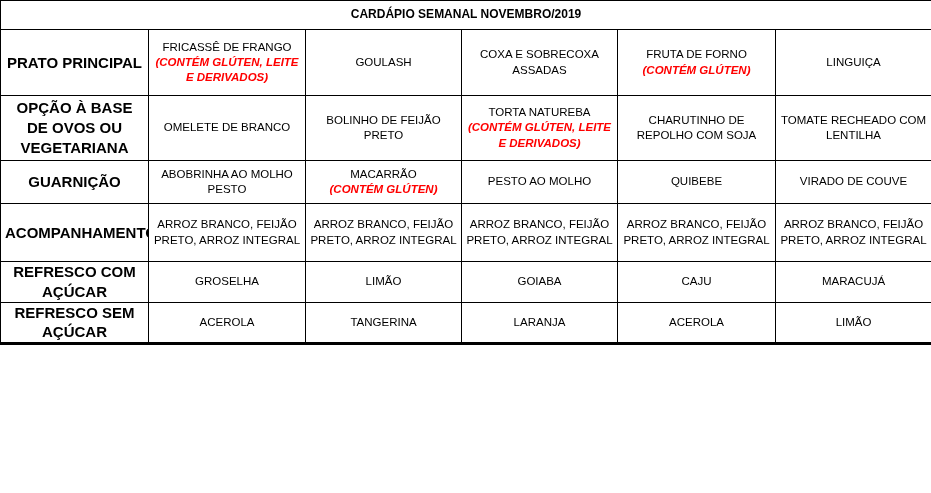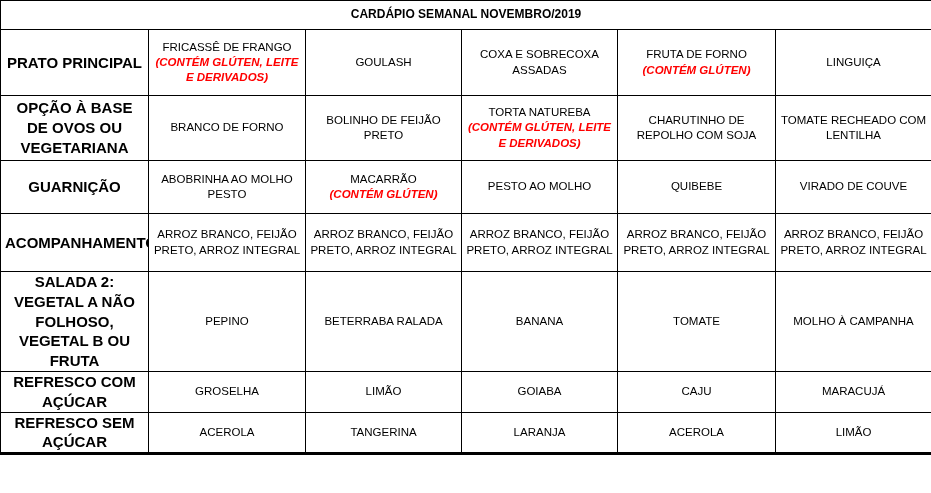--- a/index.html
+++ b/index.html
@@ -41,21 +41,21 @@
     font-size: 11.5px;
   }
   .note {
     display: block;
     color: var(--allergen-red, #FF0000);
     font-weight: bold;
     font-style: italic;
   }
   tbody tr.r0 { height: 66px; }
   tbody tr.r1 { height: 65px; }
-  tbody tr.r2 { height: 53px; }
+  tbody tr.r2 { height: 43px; }
   tbody tr.r3 { height: 58px; }
   tbody tr.r4 { height: 45px; }
   tbody tr.r5 { height: 76px; }
   tbody tr.r6 { height: 40px; }
   tbody tr.r7 { height: 36px; }
   tbody tr.r7 td, tbody tr.r7 th { border-bottom: 3px solid #000000; }
 </style>
 </head>
 <body>
 
@@ -77,21 +77,21 @@
       <tr class="r0">
         <th class="row-label">PRATO PRINCIPAL</th>
         <td class="cell"><span>FRICASSÊ DE FRANGO</span><span class="note">(CONTÉM GLÚTEN, LEITE E DERIVADOS)</span></td>
         <td class="cell"><span>GOULASH</span></td>
         <td class="cell"><span>COXA E SOBRECOXA ASSADAS</span></td>
         <td class="cell"><span>FRUTA DE FORNO</span><span class="note">(CONTÉM GLÚTEN)</span></td>
         <td class="cell"><span>LINGUIÇA</span></td>
       </tr>
       <tr class="r1">
         <th class="row-label">OPÇÃO À BASE DE OVOS OU VEGETARIANA</th>
-        <td class="cell"><span>BRANCO DE FORNO</span></td>
+        <td class="cell"><span>OMELETE DE BRANCO</span></td>
         <td class="cell"><span>BOLINHO DE FEIJÃO PRETO</span></td>
         <td class="cell"><span>TORTA NATUREBA</span><span class="note">(CONTÉM GLÚTEN, LEITE E DERIVADOS)</span></td>
         <td class="cell"><span>CHARUTINHO DE REPOLHO COM SOJA</span></td>
         <td class="cell"><span>TOMATE RECHEADO COM LENTILHA</span></td>
       </tr>
       <tr class="r2">
         <th class="row-label">GUARNIÇÃO</th>
         <td class="cell"><span>ABOBRINHA AO MOLHO PESTO</span></td>
         <td class="cell"><span>MACARRÃO</span><span class="note">(CONTÉM GLÚTEN)</span></td>
         <td class="cell"><span>PESTO AO MOLHO</span></td>
@@ -99,28 +99,20 @@
         <td class="cell"><span>VIRADO DE COUVE</span></td>
       </tr>
       <tr class="r3">
         <th class="row-label">ACOMPANHAMENTOS</th>
         <td class="cell"><span>ARROZ BRANCO, FEIJÃO PRETO, ARROZ INTEGRAL</span></td>
         <td class="cell"><span>ARROZ BRANCO, FEIJÃO PRETO, ARROZ INTEGRAL</span></td>
         <td class="cell"><span>ARROZ BRANCO, FEIJÃO PRETO, ARROZ INTEGRAL</span></td>
         <td class="cell"><span>ARROZ BRANCO, FEIJÃO PRETO, ARROZ INTEGRAL</span></td>
         <td class="cell"><span>ARROZ BRANCO, FEIJÃO PRETO, ARROZ INTEGRAL</span></td>
       </tr>
-      <tr class="r5">
-        <th class="row-label">SALADA 2: VEGETAL A NÃO FOLHOSO, VEGETAL B OU FRUTA</th>
-        <td class="cell"><span>PEPINO</span></td>
-        <td class="cell"><span>BETERRABA RALADA</span></td>
-        <td class="cell"><span>BANANA</span></td>
-        <td class="cell"><span>TOMATE</span></td>
-        <td class="cell"><span>MOLHO À CAMPANHA</span></td>
-      </tr>
       <tr class="r6">
         <th class="row-label">REFRESCO COM AÇÚCAR</th>
         <td class="cell"><span>GROSELHA</span></td>
         <td class="cell"><span>LIMÃO</span></td>
         <td class="cell"><span>GOIABA</span></td>
         <td class="cell"><span>CAJU</span></td>
         <td class="cell"><span>MARACUJÁ</span></td>
       </tr>
       <tr class="r7">
         <th class="row-label">REFRESCO SEM AÇÚCAR</th>

